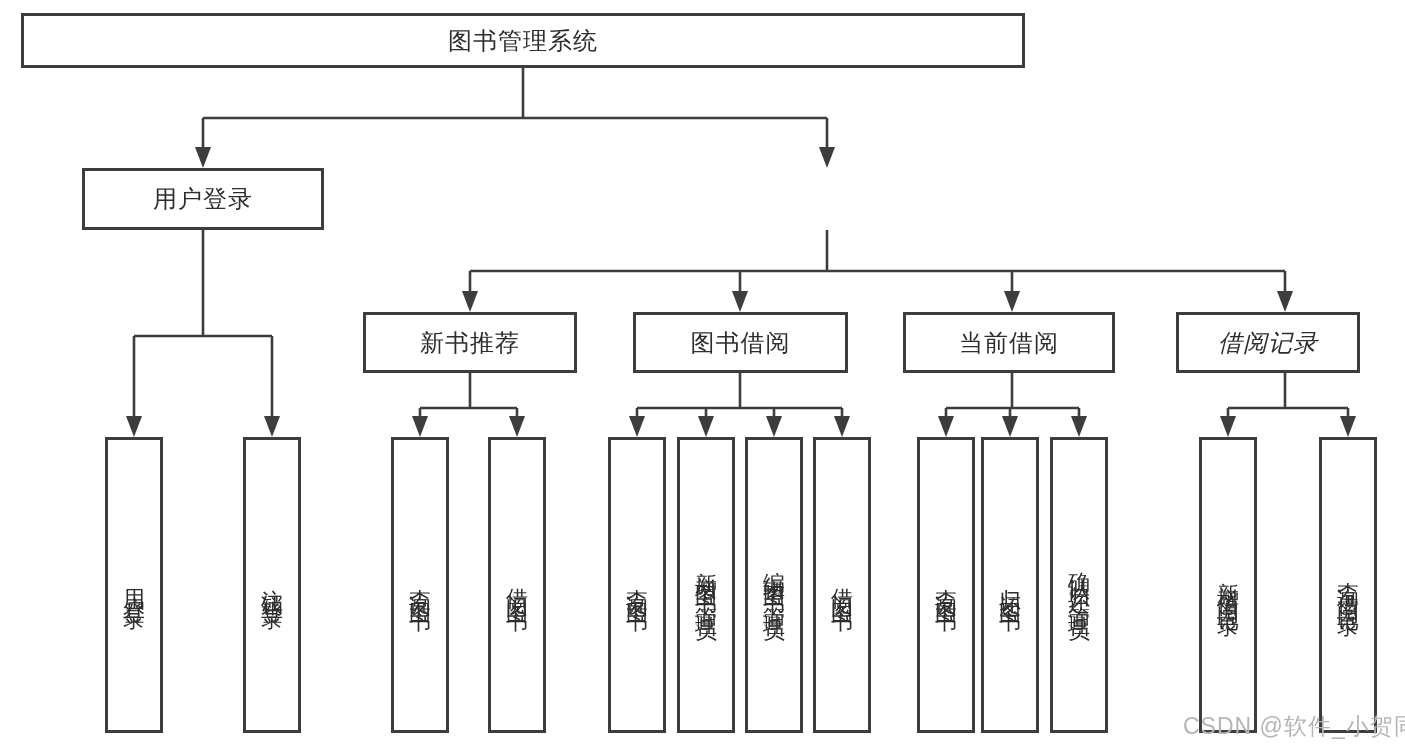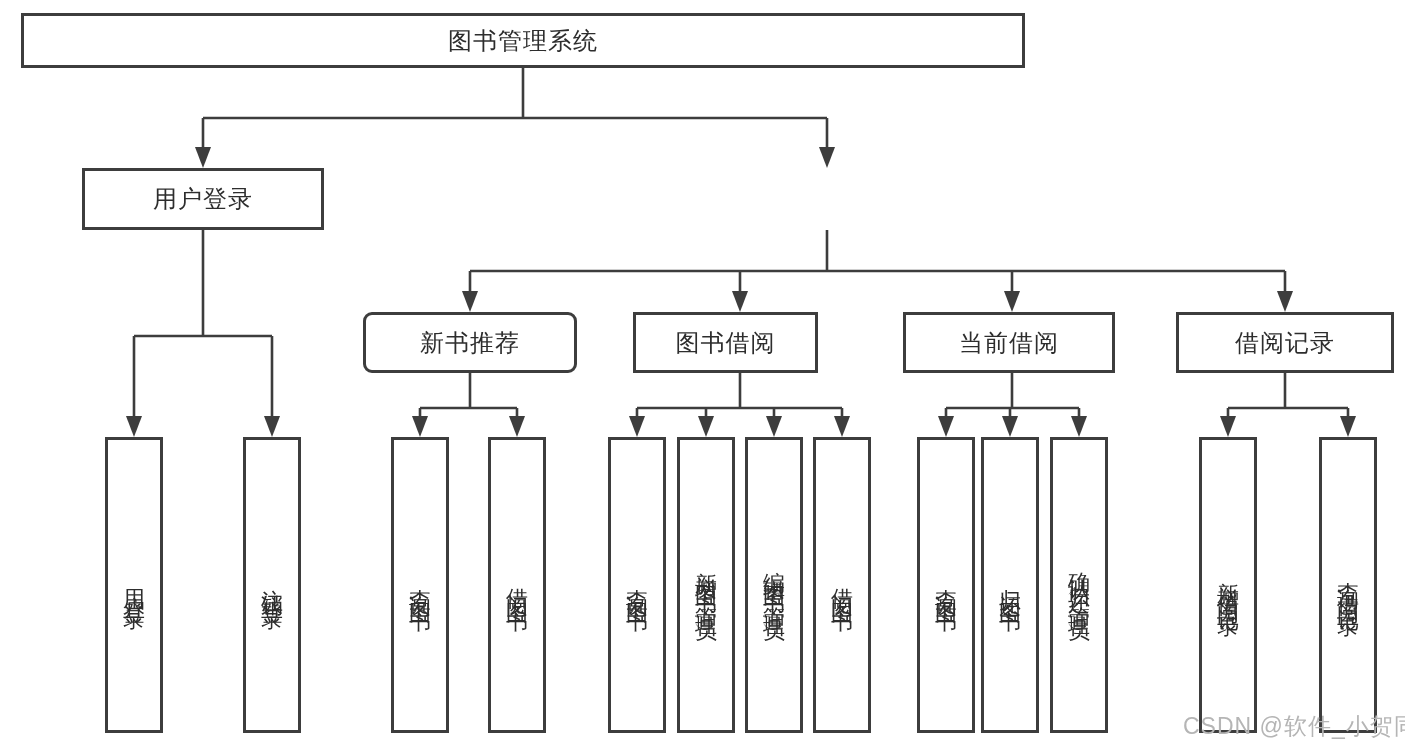--- a/index.html
+++ b/index.html
@@ -29,24 +29,24 @@
     color:var(--text);
     font-size:24px;
     letter-spacing:1px;
     text-align:center;
   }
   .root{left:21px;top:13px;width:1004px;height:55px;}
   .lvl1{top:168px;height:62px;}
   .n-user-login{left:82px;width:242px;}
   .n-book-mgmt{left:712px;width:230px;}
   .lvl2{top:312px;height:61px;}
-  .n-recommend{left:363px;width:214px;border-radius:9px;}
-  .n-borrow{left:633px;width:185px;font-family:Liberation Serif, serif;}
+  .n-recommend{left:363px;width:214px;}
+  .n-borrow{left:633px;width:215px;font-family:Liberation Serif, serif;}
   .n-current{left:903px;width:212px;}
-  .n-records{left:1176px;width:218px;}
+  .n-records{left:1176px;width:184px;font-style:italic;}
   .leaf{
     top:437px;height:296px;width:58px;
     font-size:22px;
     letter-spacing:0;
   }
   .leaf span{
     writing-mode:vertical-rl;
     text-orientation:mixed;
     letter-spacing:7px;
     line-height:1;

